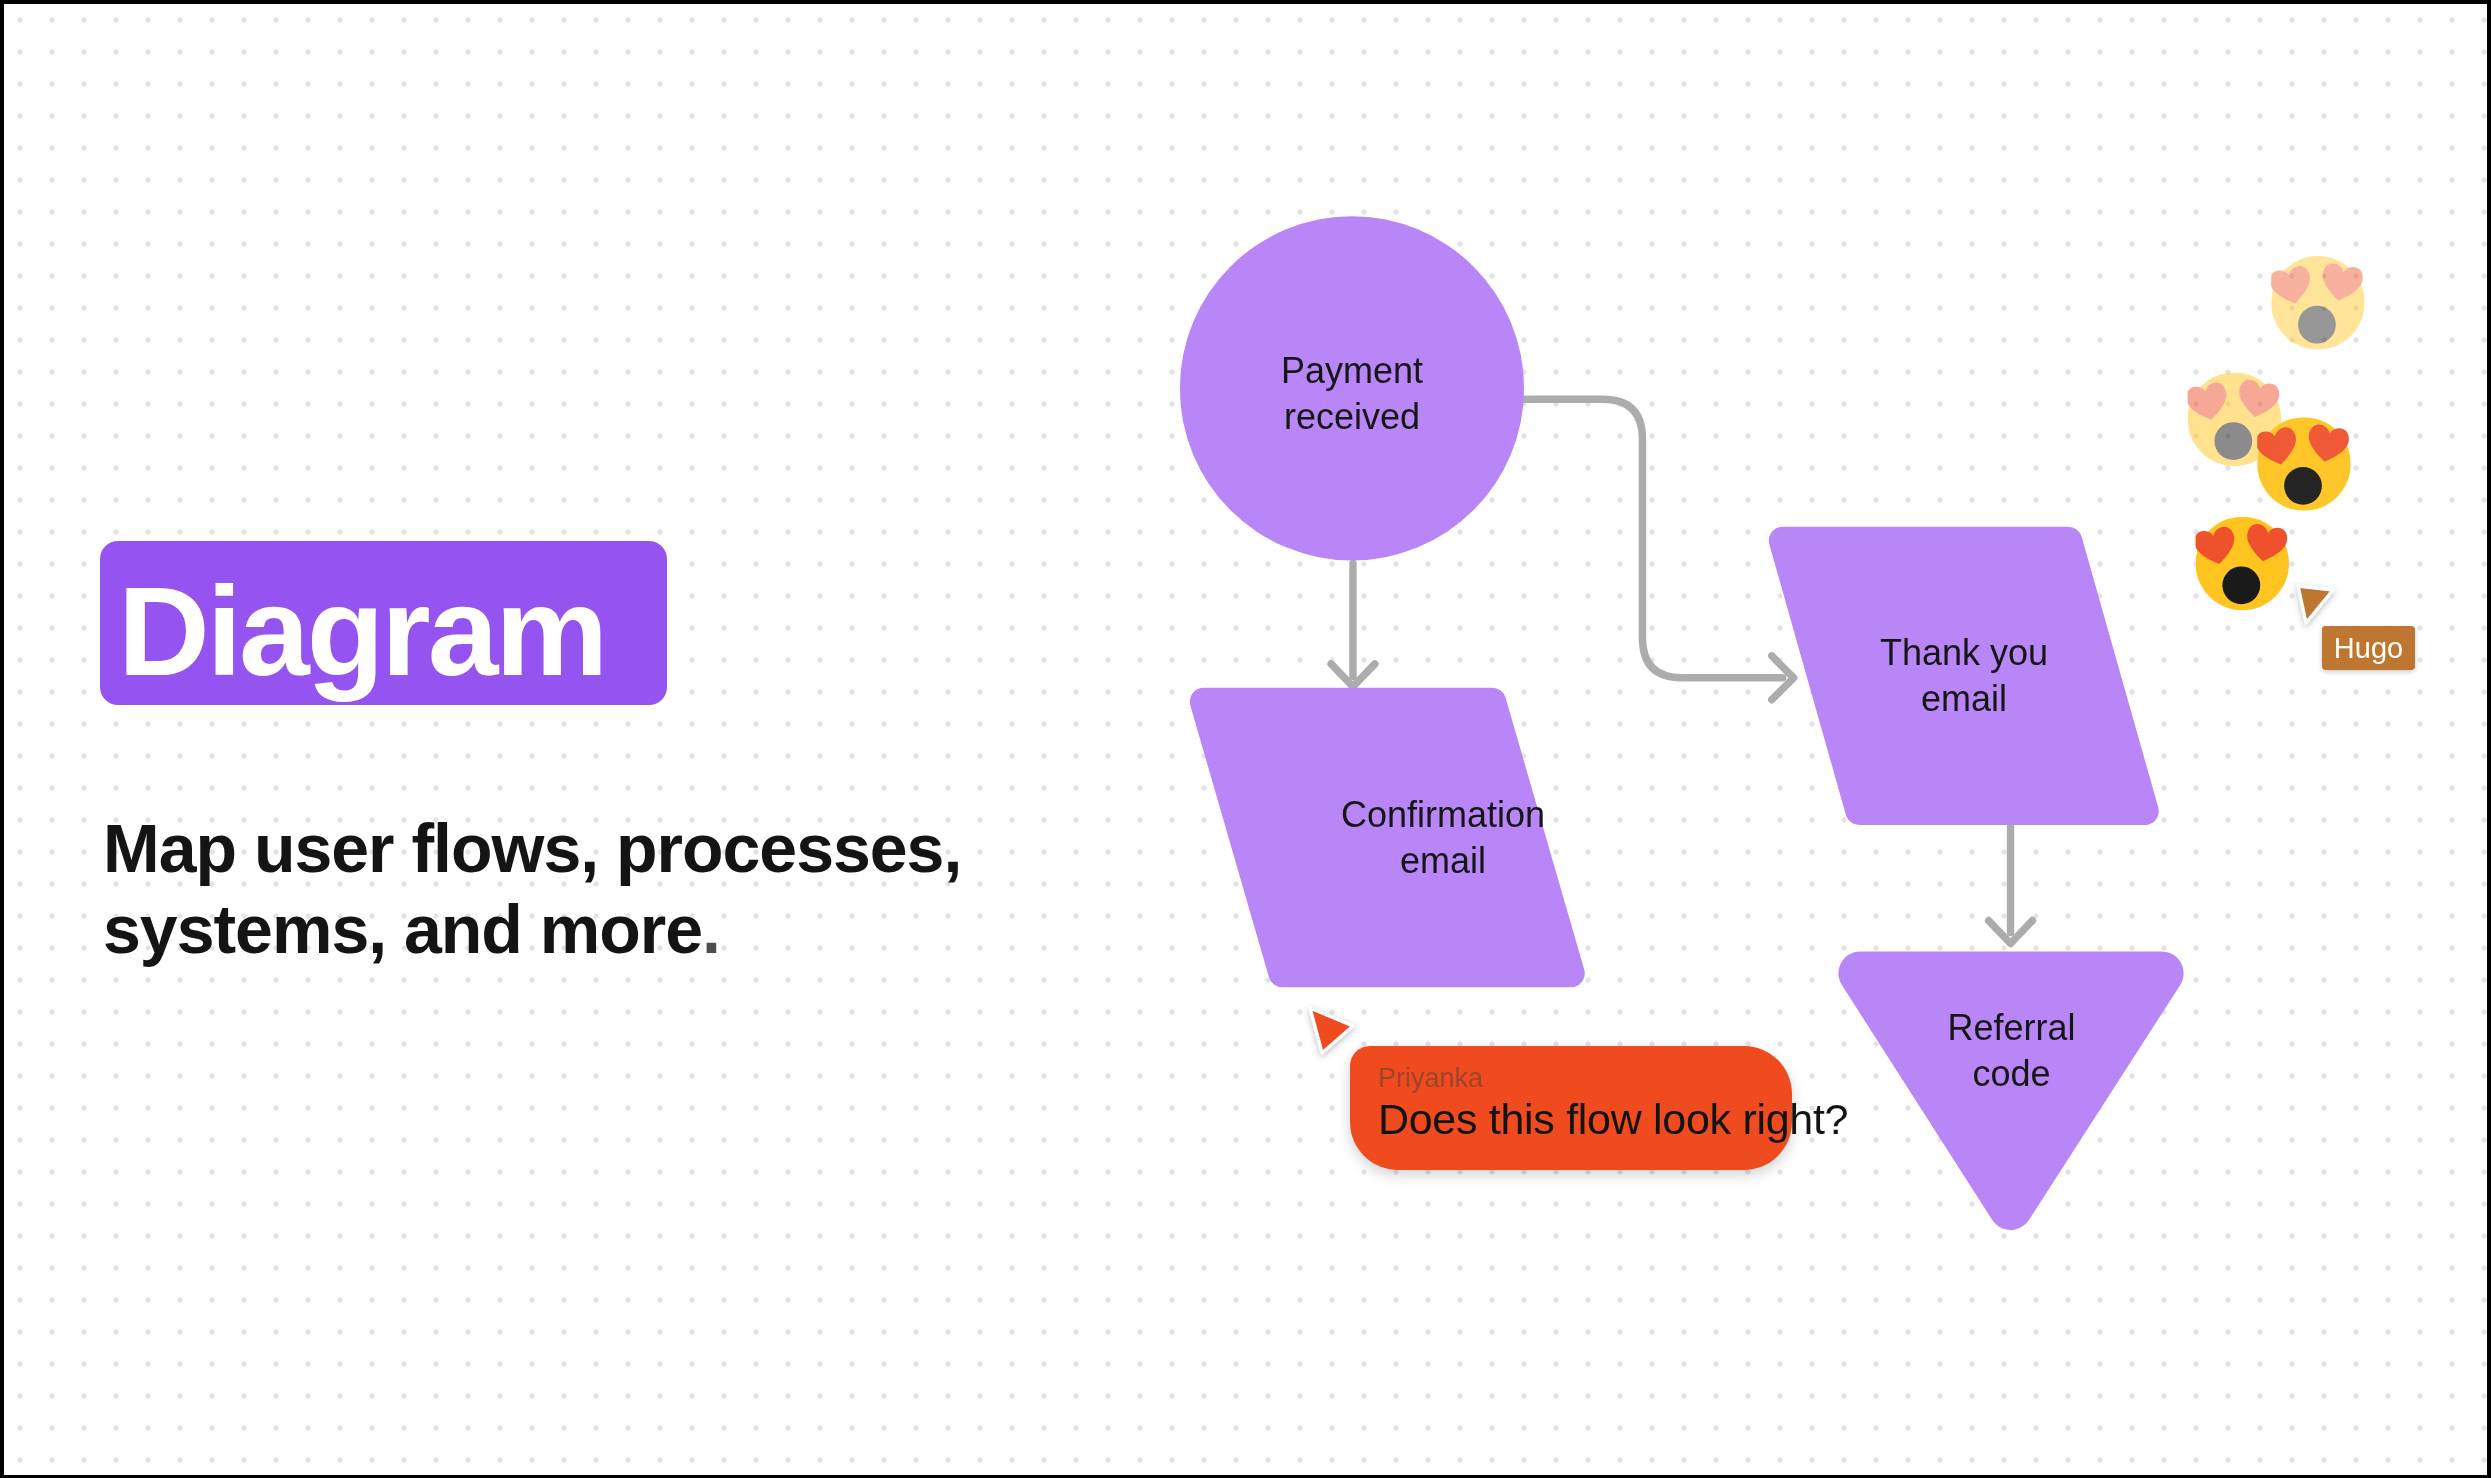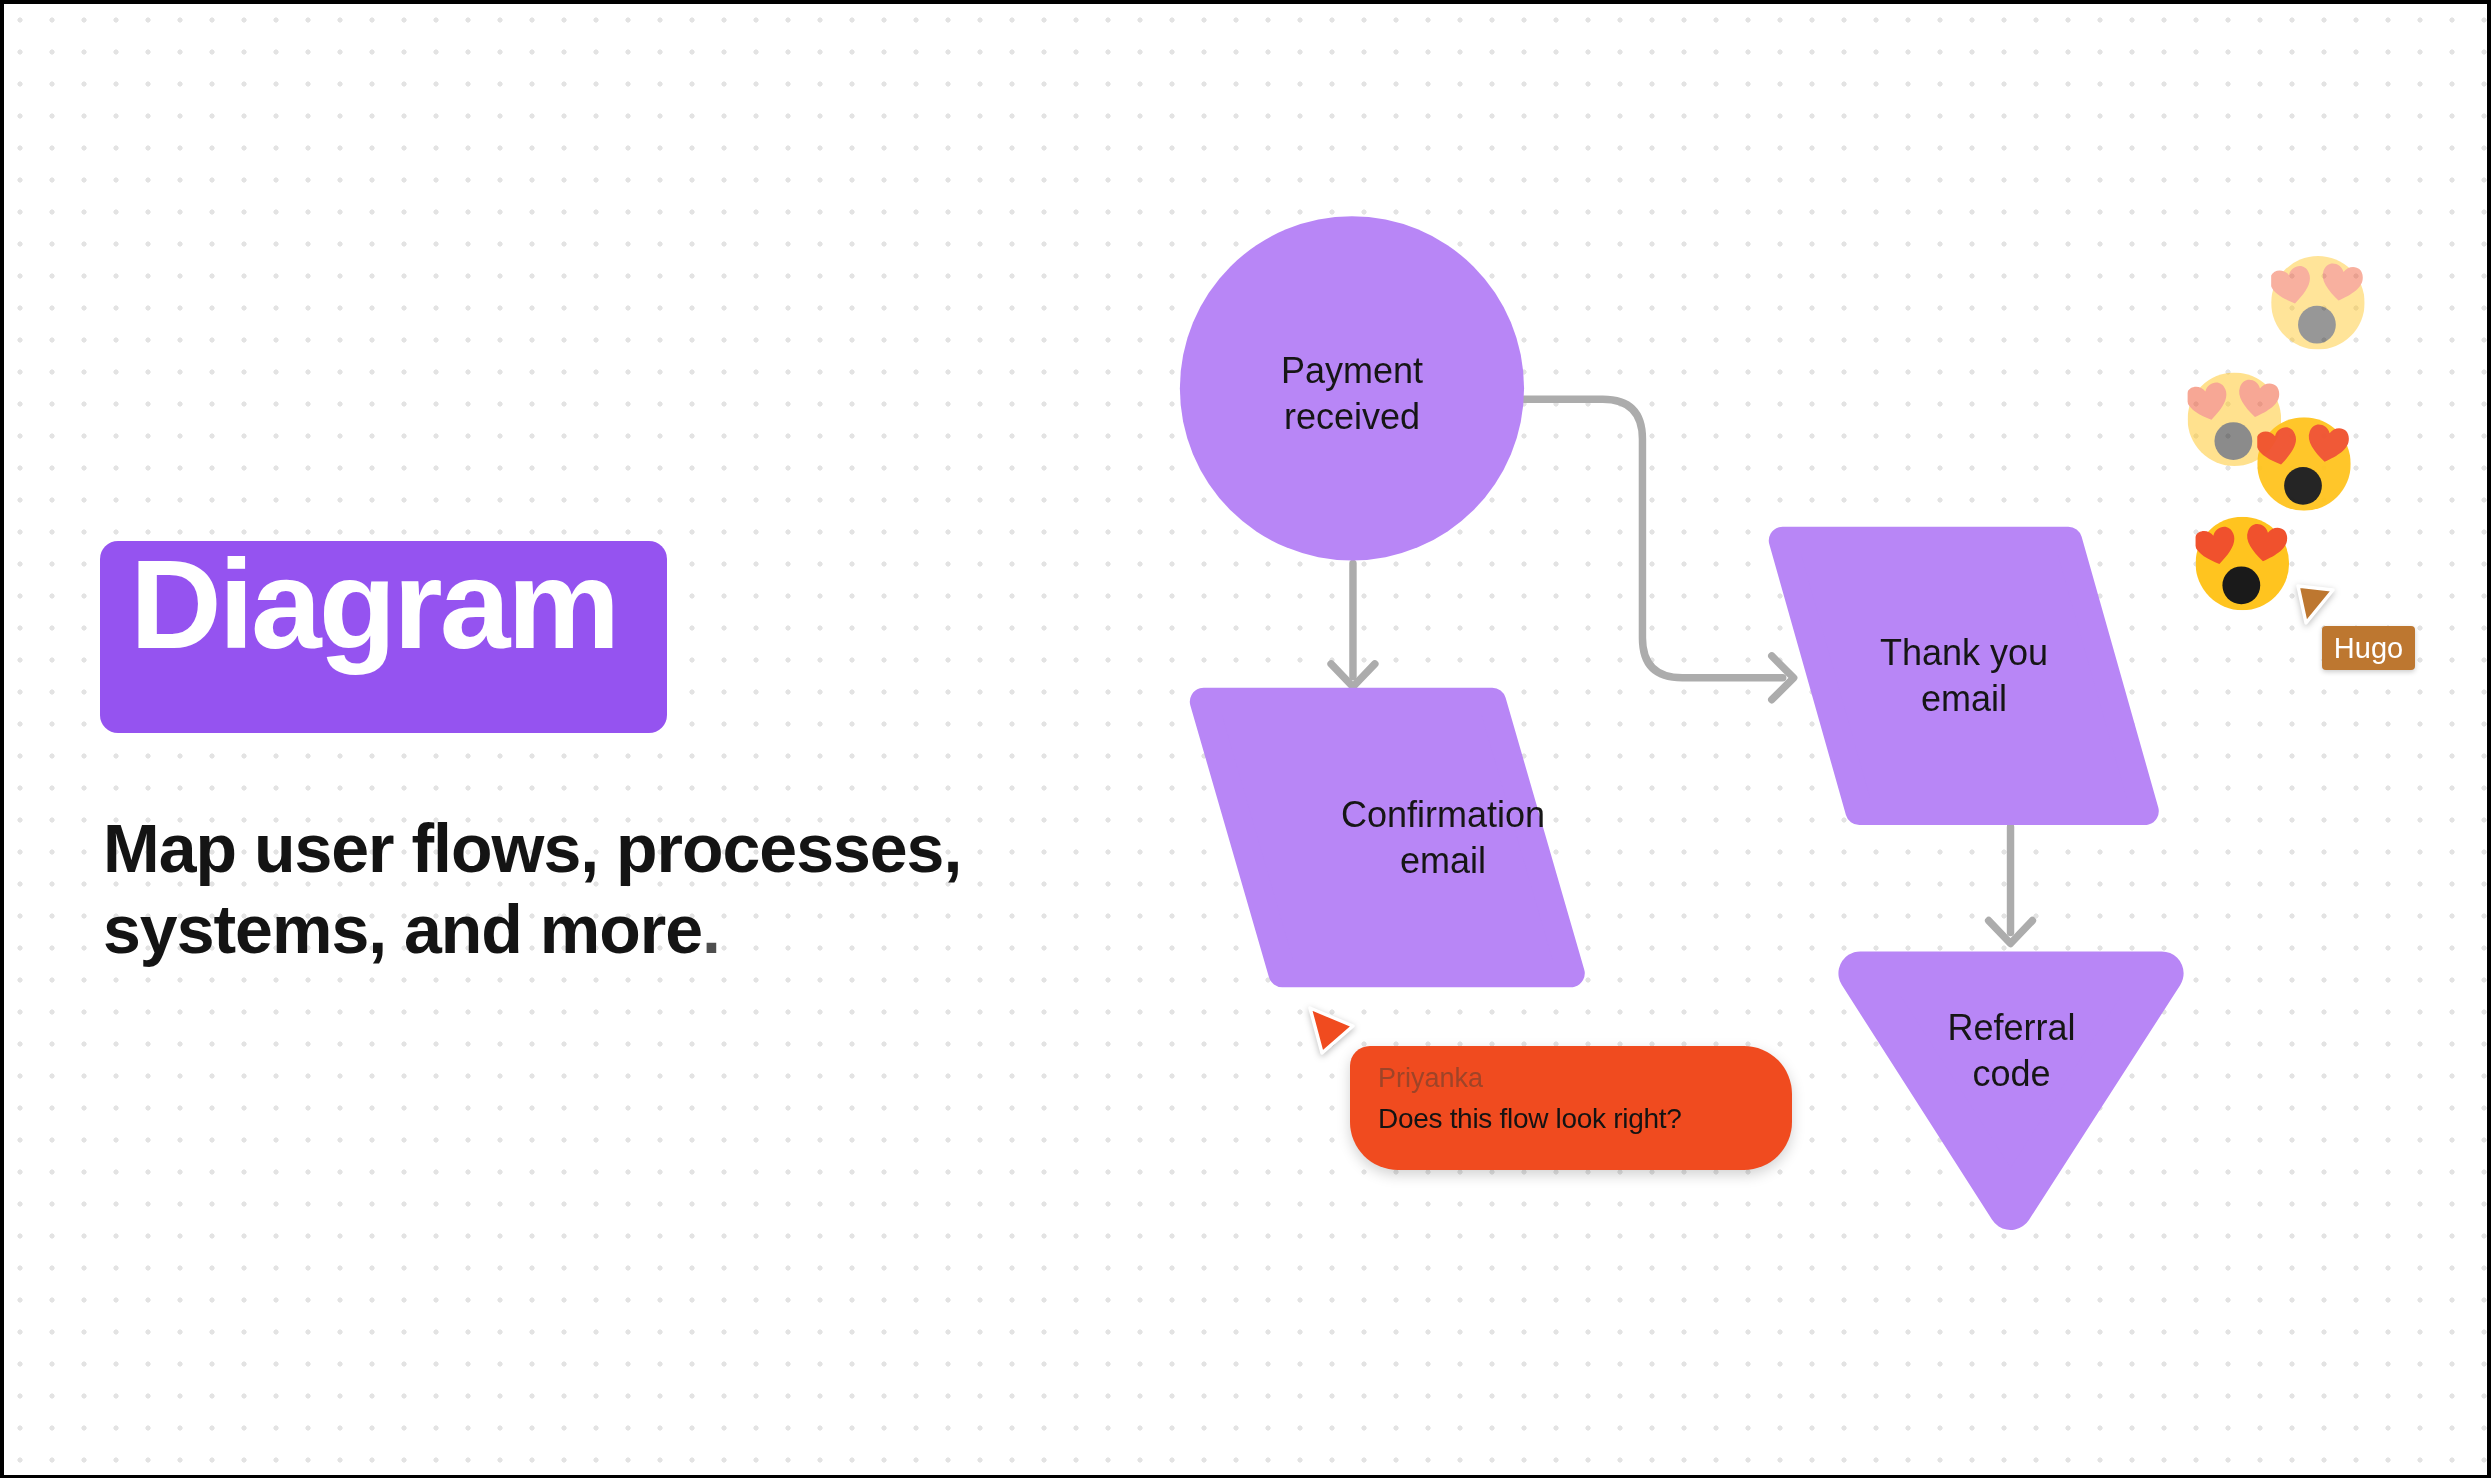--- a/index.html
+++ b/index.html
@@ -13,23 +13,23 @@
     background-size:32px 32px;
     background-position:0 0;
     font-family:"Liberation Sans", sans-serif;
     overflow:hidden;
   }
   svg{display:block;}
   .overlay{position:absolute;left:0;top:0;}
 
   
   .hero-badge{
-    position:absolute;left:96px;top:537px;width:567px;height:192px;
+    position:absolute;left:96px;top:537px;width:567px;height:164px;
     background:var(--badge-purple);border-radius:18px;
-    display:flex;align-items:flex-start;padding-left:30px;box-sizing:border-box;
+    display:flex;align-items:flex-end;padding-left:18px;box-sizing:border-box;
   }
   .hero-badge-text{
     color:#ffffff;font-size:127px;font-weight:bold;letter-spacing:-3px;line-height:1;
     padding-bottom:10px;
   }
   .tagline{
     position:absolute;left:99px;top:770px;width:1095px;
     font-size:68px;font-weight:bold;line-height:81px;letter-spacing:-1px;
     color:var(--text-black);
     margin-top:34px;
@@ -50,21 +50,21 @@
 
   
   .comment-bubble{
     position:absolute;left:1346px;top:1042px;width:442px;height:124px;
     background:var(--bubble-orange);
     border-radius:20px 48px 48px 48px;
     box-sizing:border-box;padding:16px 24px 10px 28px;
     box-shadow:0 5px 14px rgba(0,0,0,0.18);
   }
   .comment-author{font-size:27px;line-height:32px;color:var(--author-text);margin-bottom:5px;}
-  .comment-message{font-size:28px;line-height:40px;color:#131313;letter-spacing:-0.3px;white-space:nowrap;}
+  .comment-message{font-size:43px;line-height:40px;color:#131313;letter-spacing:-0.3px;white-space:nowrap;}
 
   
   .cursor{position:absolute;filter:drop-shadow(0 2px 3px rgba(0,0,0,0.25));}
   .cursor-priyanka{left:1303px;top:1001px;}
   .cursor-hugo{left:2289px;top:573px;}
   .hugo-label{
     position:absolute;left:2318px;top:614px;width:93px;height:44px;
     background:var(--hugo-brown);color:#fff;font-size:29px;
     display:flex;align-items:center;justify-content:center;
     border-radius:4px;box-shadow:0 2px 5px rgba(0,0,0,0.2);margin-top:8px;

